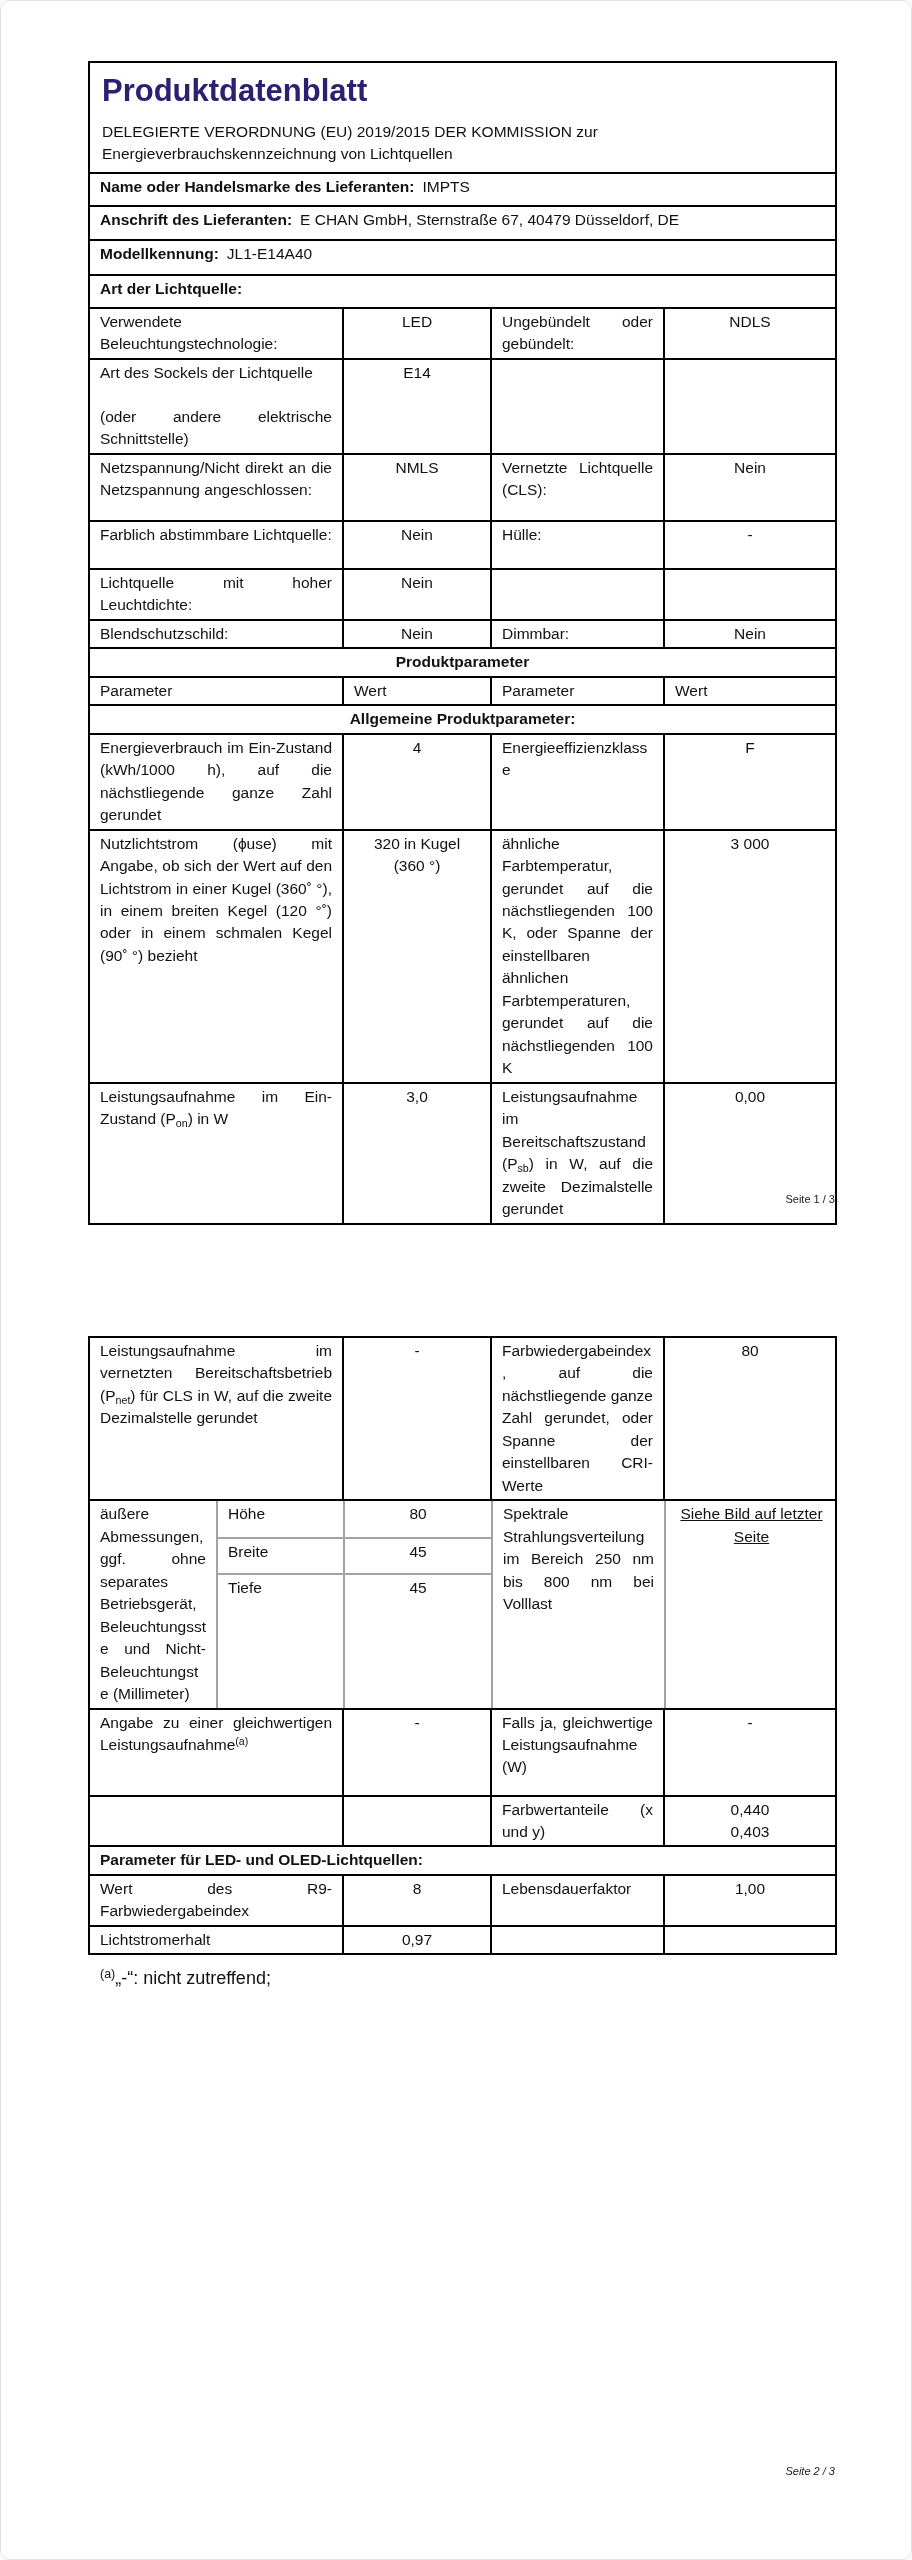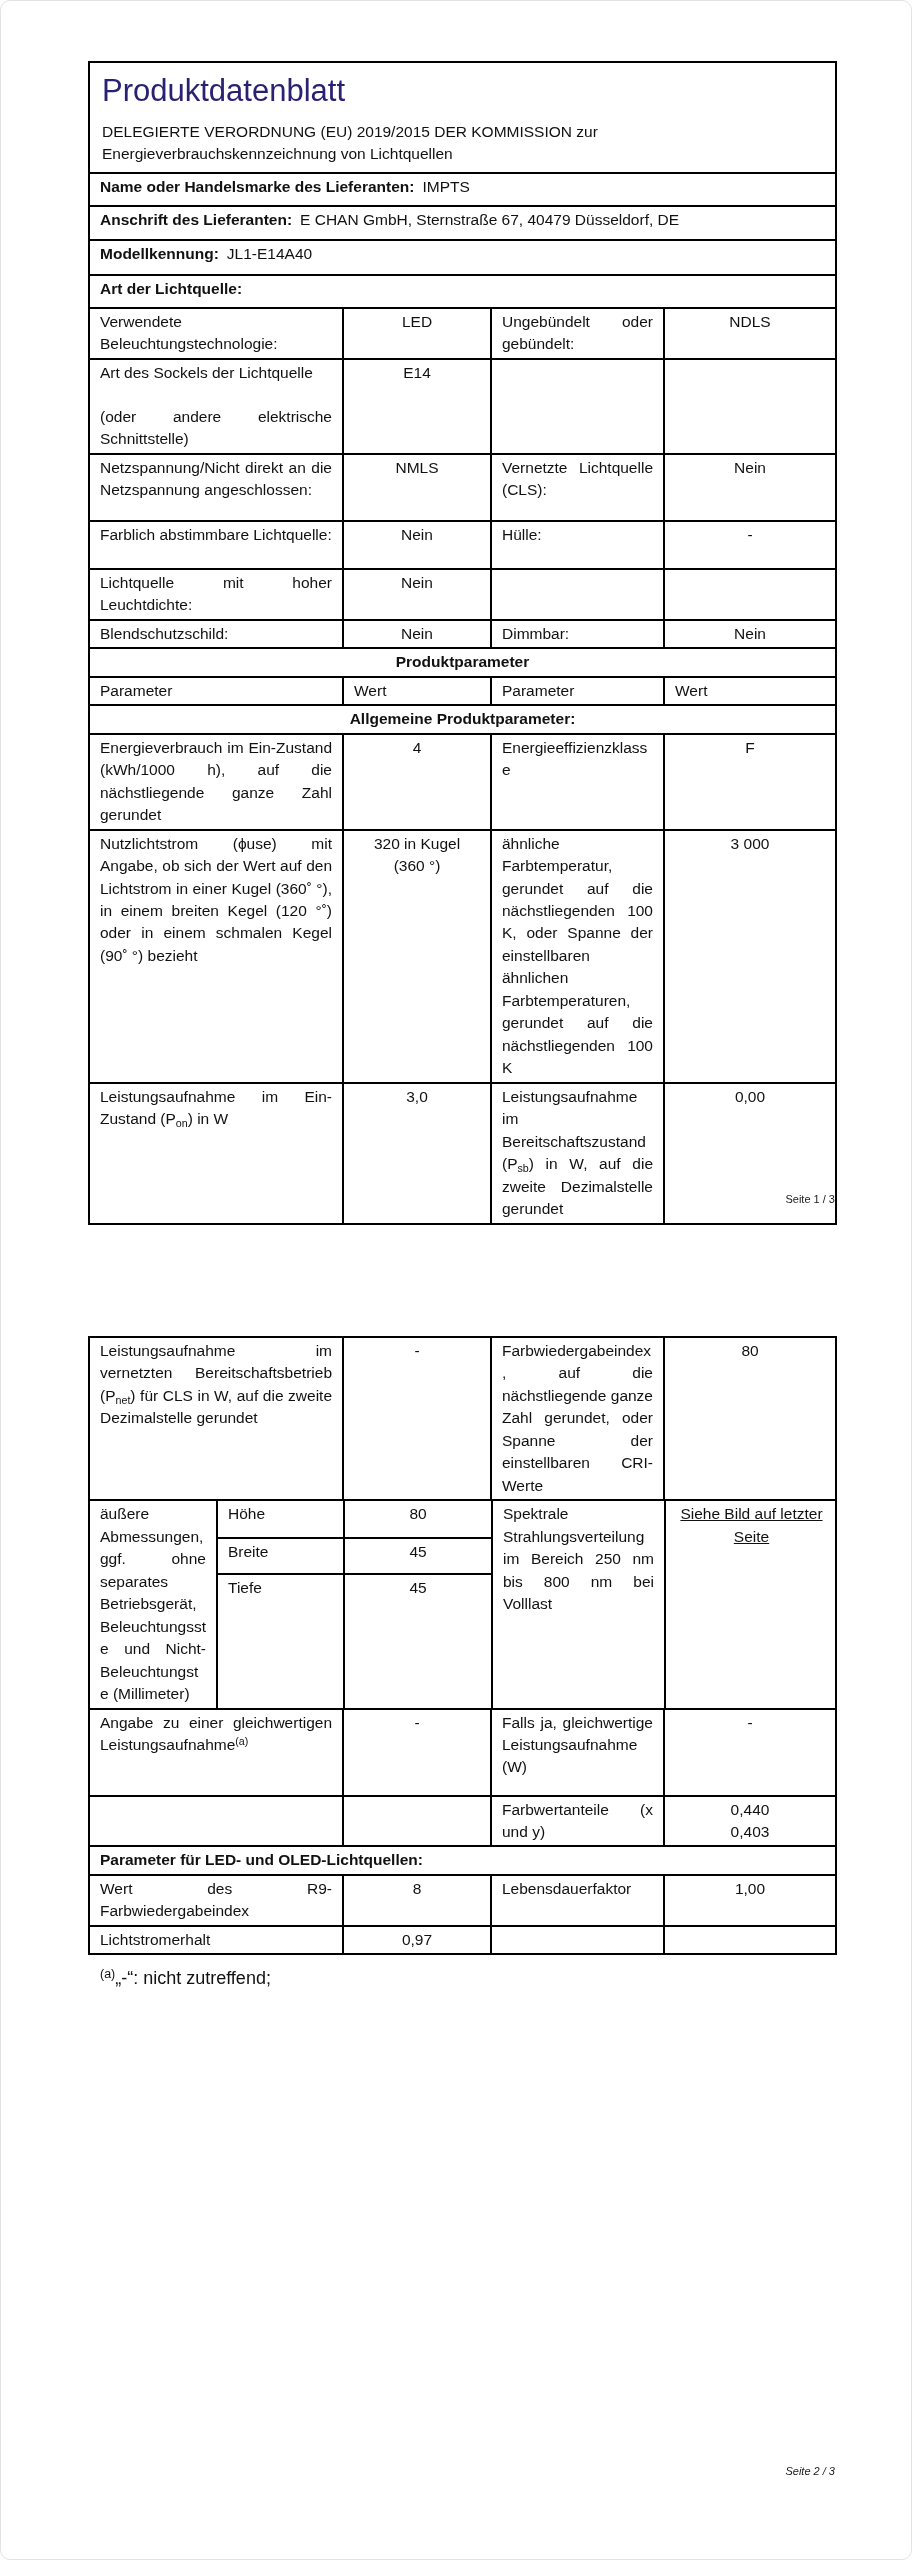--- a/index.html
+++ b/index.html
@@ -15,28 +15,28 @@
   table.dt td{
     border:2px solid #000;vertical-align:top;
     font-size:15.5px;line-height:1.45;padding:2px 10px;
     overflow:hidden;word-wrap:break-word;
   }
   td.lbl{text-align:justify;}
   td.val{text-align:center;}
   td.hdr-center{text-align:center;font-weight:bold;padding-top:1px;border-radius:8px;}
   td.hdr-left{font-weight:bold;margin-left:28px;}
   .title-cell{padding:10px 12px 6px 12px !important;}
-  .doc-title{font-size:31px;font-weight:normal;color:#2b2173;line-height:1.15;}
+  .doc-title{font-size:31px;font-weight:bold;color:#2b2173;line-height:1.15;}
   .doc-sub{margin-top:12px;font-size:15.5px;line-height:1.45;}
   .kv .k{font-weight:bold;}
   .kv .v{margin-left:8px;}
   sub.sb{font-size:69%;vertical-align:-0.3em;line-height:0;}
   sup.sp{font-size:69%;vertical-align:0.5em;line-height:0;}
   table.inner{border-collapse:collapse;table-layout:fixed;width:100%;}
-  table.inner td{border:2px solid #000000;}
+  table.inner td{border:2px solid #a3a3a3;}
   .no-t{border-top:none !important;}
   .no-b{border-bottom:none !important;}
   .no-l{border-left:none !important;}
   .no-r{border-right:none !important;text-decoration:underline;}
   .nest{padding:0 !important;}
   .pgfoot{position:absolute;left:87px;width:747px;text-align:right;font-size:11px;color:#1a1a1a;}
   .foot1{top:1192px;}
   .foot2{top:2464px;font-style:italic;}
   .footnotes{margin-top:7px;padding-left:12px;font-size:18px;line-height:1.8;}
   .mt{margin-top:22px;}

